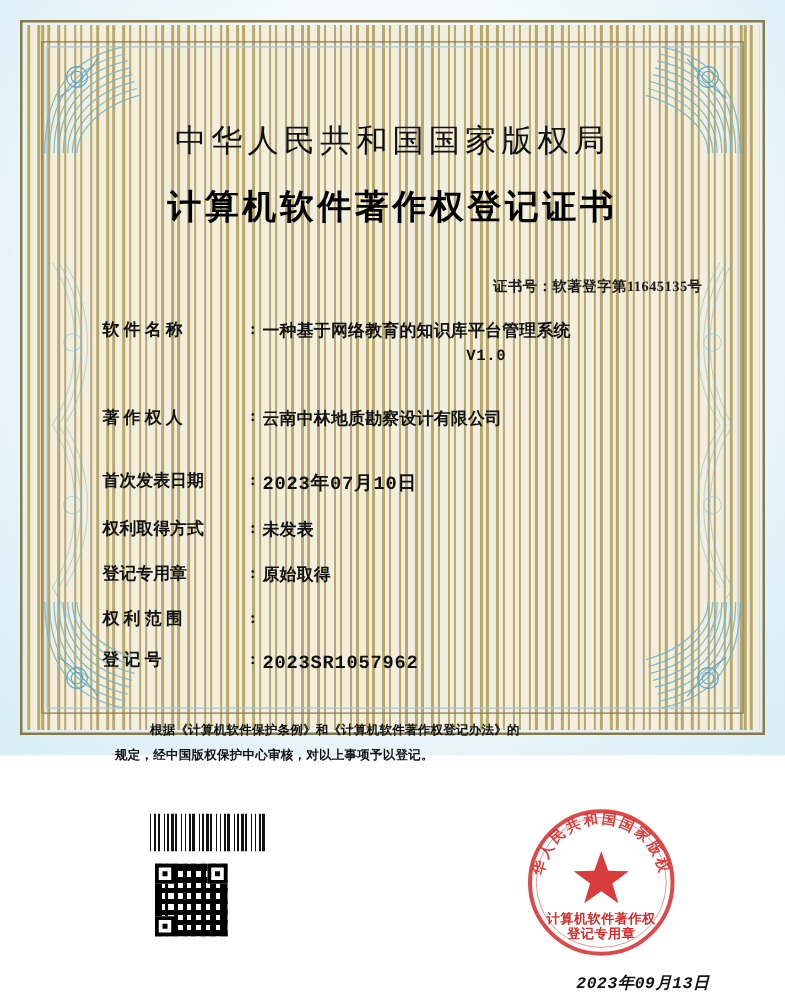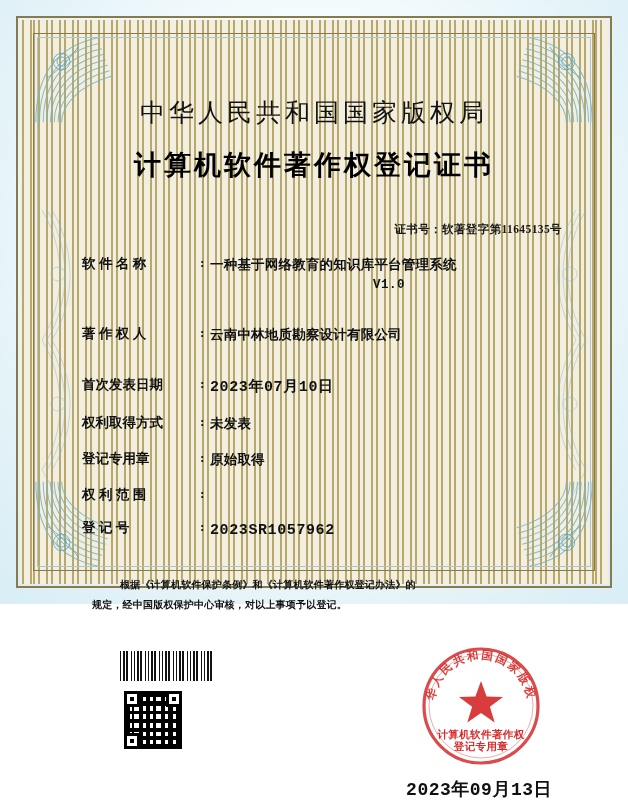--- a/index.html
+++ b/index.html
@@ -231,27 +231,28 @@
   .seal {
     position: absolute;
     right: 26px;
     top: 0px;
     width: 122px;
     height: 122px;
   }
 
   .seal-date {
     position: absolute;
-    right: 16px;
+    right: 0;
     top: 132px;
     font-family: "Liberation Mono", monospace;
-    font-size: 18px;
+    font-size: 13px;
     font-weight: 700;
     color: #111;
     letter-spacing: 0.5px;
+    font-style: italic;
   }
 </style>
 </head>
 <body>
 
 <div class="certificate">
 
   <div class="border-outer"></div>
   <div class="border-key"></div>
   <div class="border-key-inner"></div>

